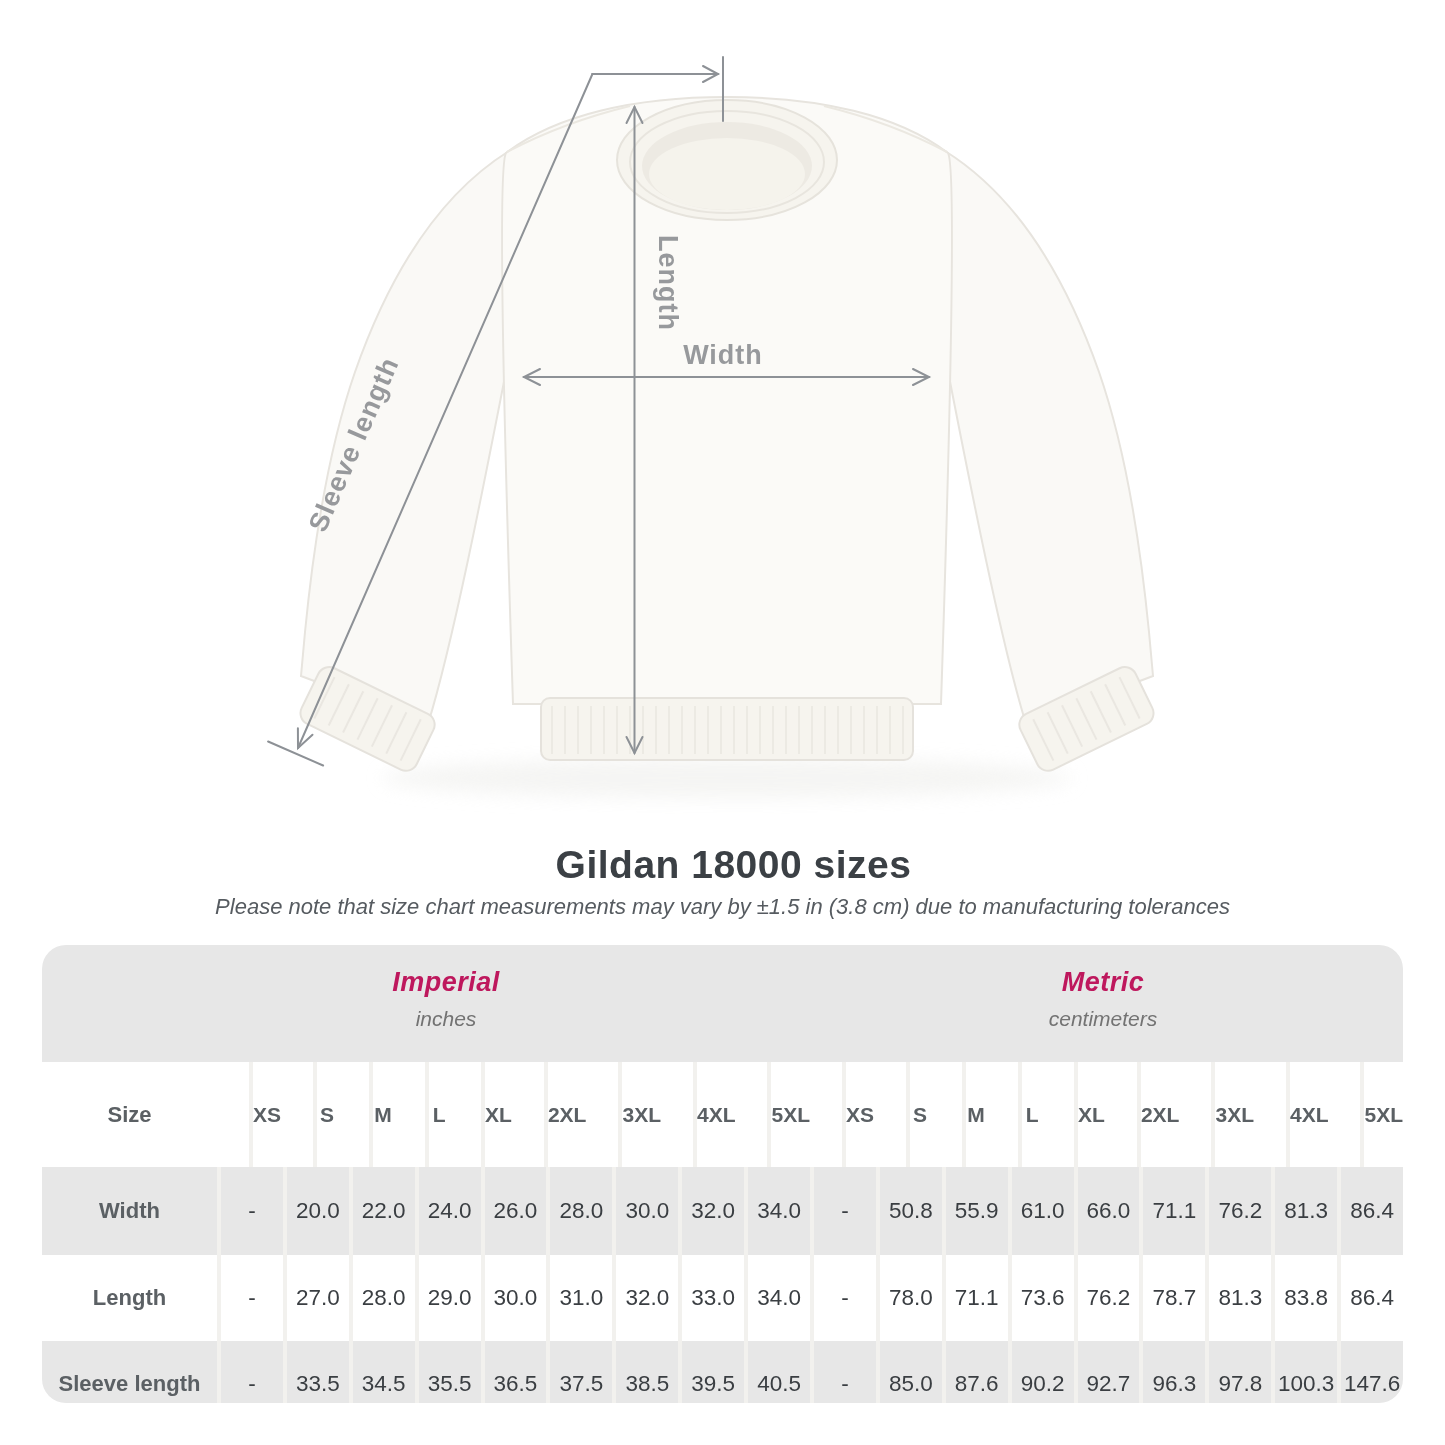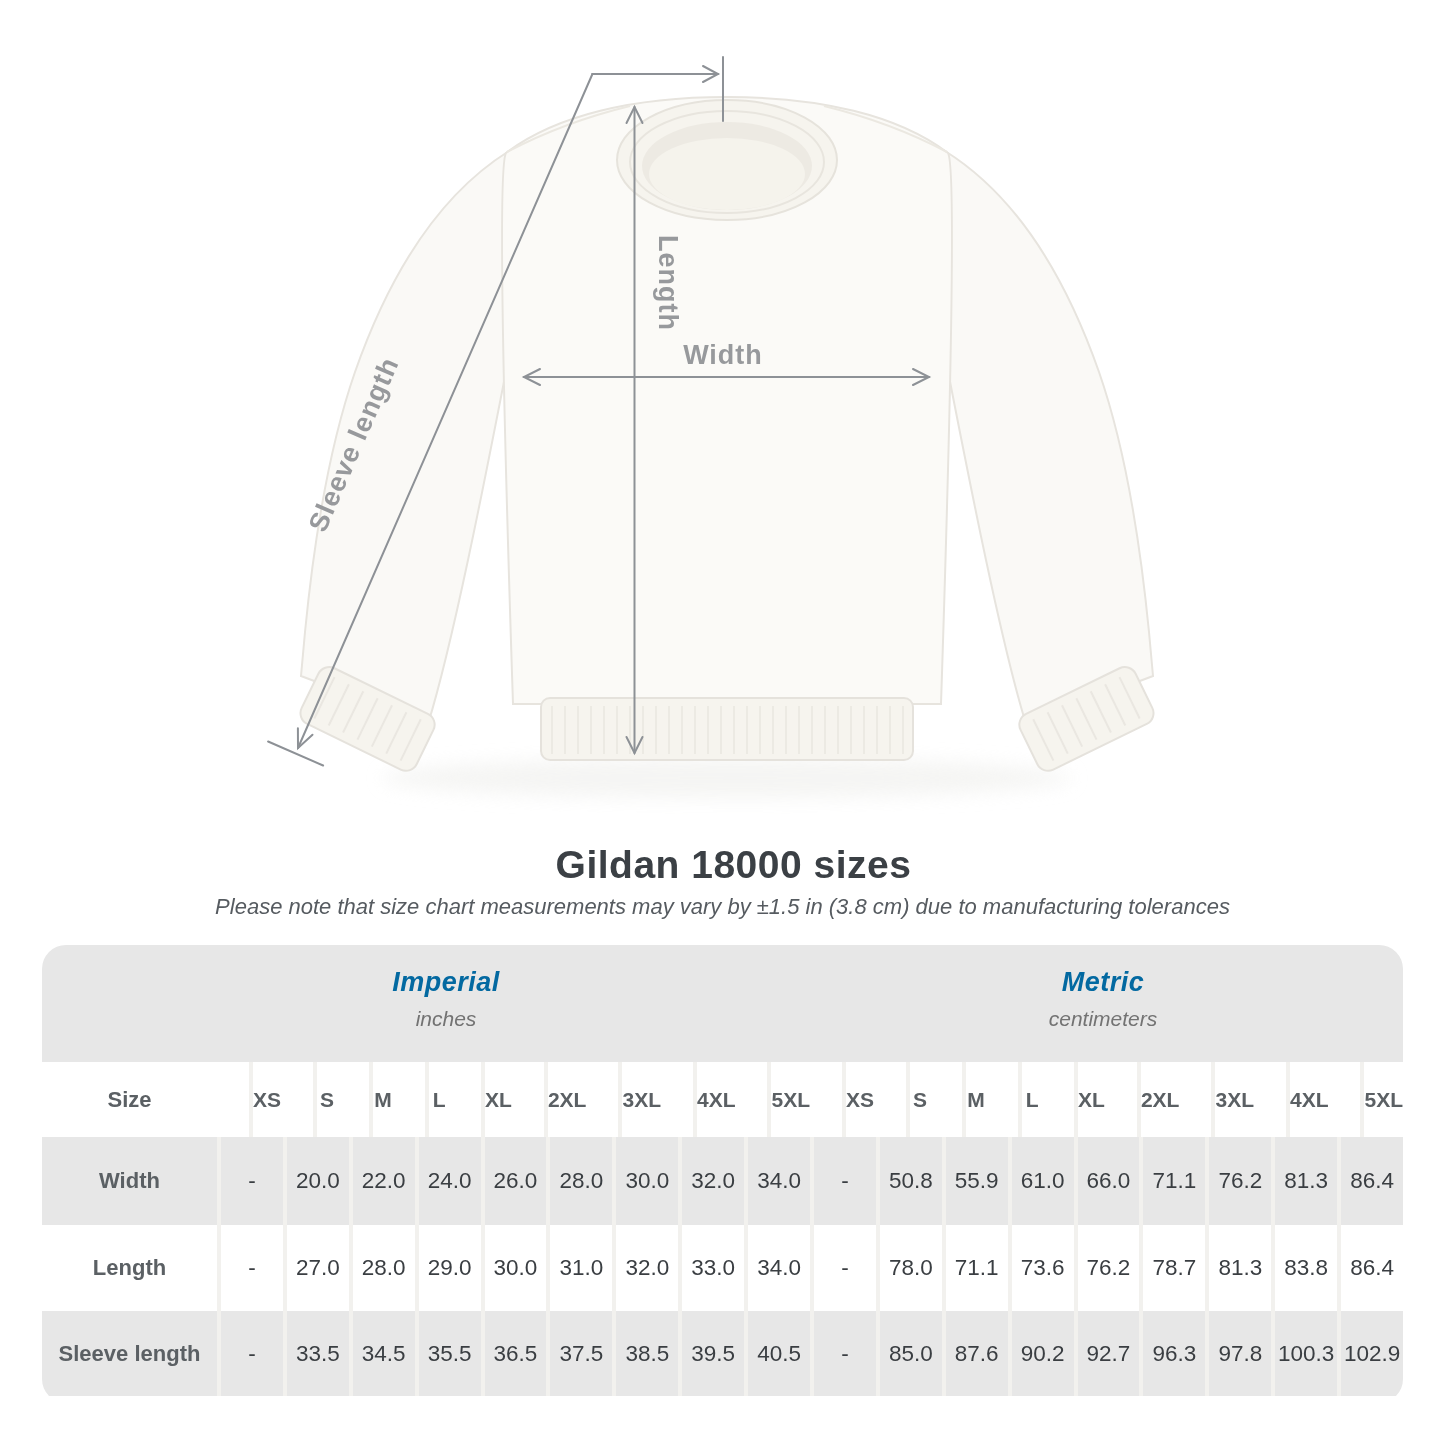--- a/index.html
+++ b/index.html
@@ -16,25 +16,25 @@
   .note{position:absolute;top:894px;left:0;width:100%;text-align:center;
         font-size:22px;font-style:italic;color:#565b60;}
 
   
   .table-wrap{position:absolute;left:42px;top:945px;width:1361px;height:458px;
               border-radius:24px;overflow:hidden;background:#ffffff;}
   .band{height:117px;background:#e7e7e7;position:relative;}
   .bgroup{position:absolute;top:22px;transform:translateX(-50%);text-align:center;}
   .bgroup.imperial{left:404px;}
   .bgroup.metric{left:1061px;}
-  .btitle{font-size:27px;font-style:italic;font-weight:bold;color:#0369a1;letter-spacing:.5px;}
+  .btitle{font-size:27px;font-style:italic;font-weight:bold;color:#be185d;letter-spacing:.5px;}
   .bunit{font-size:21px;font-style:italic;color:#737373;margin-top:9px;}
 
   .t-row{display:grid;grid-template-columns:175px repeat(18,1fr);}
-  .t-row.header{height:75px;background:#ffffff;}
+  .t-row.header{height:105px;background:#ffffff;}
   .t-row.r0{height:88px;background:#e7e7e7;}
   .t-row.r1{height:86px;background:#ffffff;}
   .t-row.r2{height:85px;background:#e7e7e7;}
   .cell{display:flex;align-items:center;justify-content:center;border-left:4px solid #f2f1ee;}
   .cell:first-child{border-left:none;}
   .head{font-weight:bold;font-size:21px;color:#5b6064;margin-left:32px;}
   .rowlabel{font-weight:bold;font-size:22px;color:#5b6064;}
   .val{font-size:22.5px;color:#3a3e42;}
 </style>
 </head>
@@ -242,15 +242,15 @@
       <div class="cell val">39.5</div>
       <div class="cell val">40.5</div>
       <div class="cell val">-</div>
       <div class="cell val">85.0</div>
       <div class="cell val">87.6</div>
       <div class="cell val">90.2</div>
       <div class="cell val">92.7</div>
       <div class="cell val">96.3</div>
       <div class="cell val">97.8</div>
       <div class="cell val">100.3</div>
-      <div class="cell val">102.9</div>
+      <div class="cell val">147.6</div>
     </div>
 </div>
 
 </body></html>

